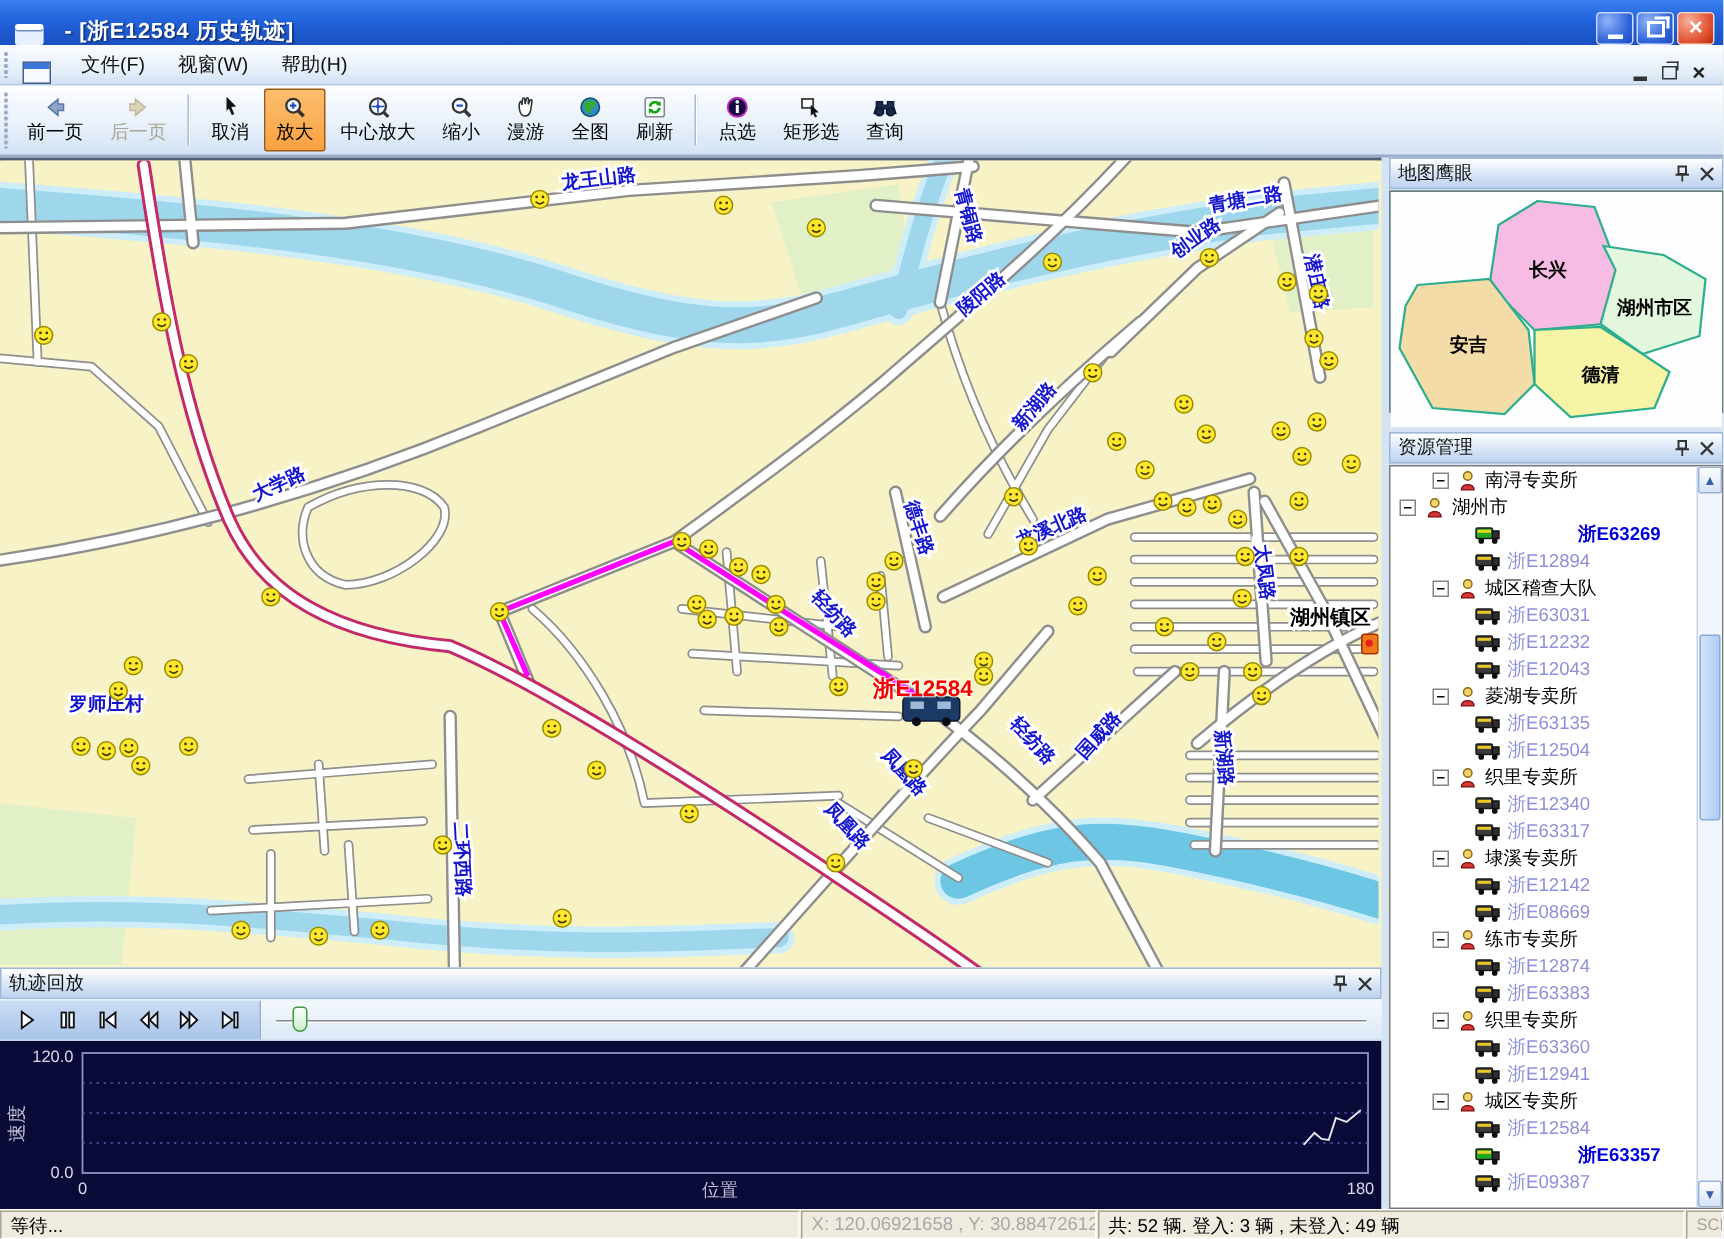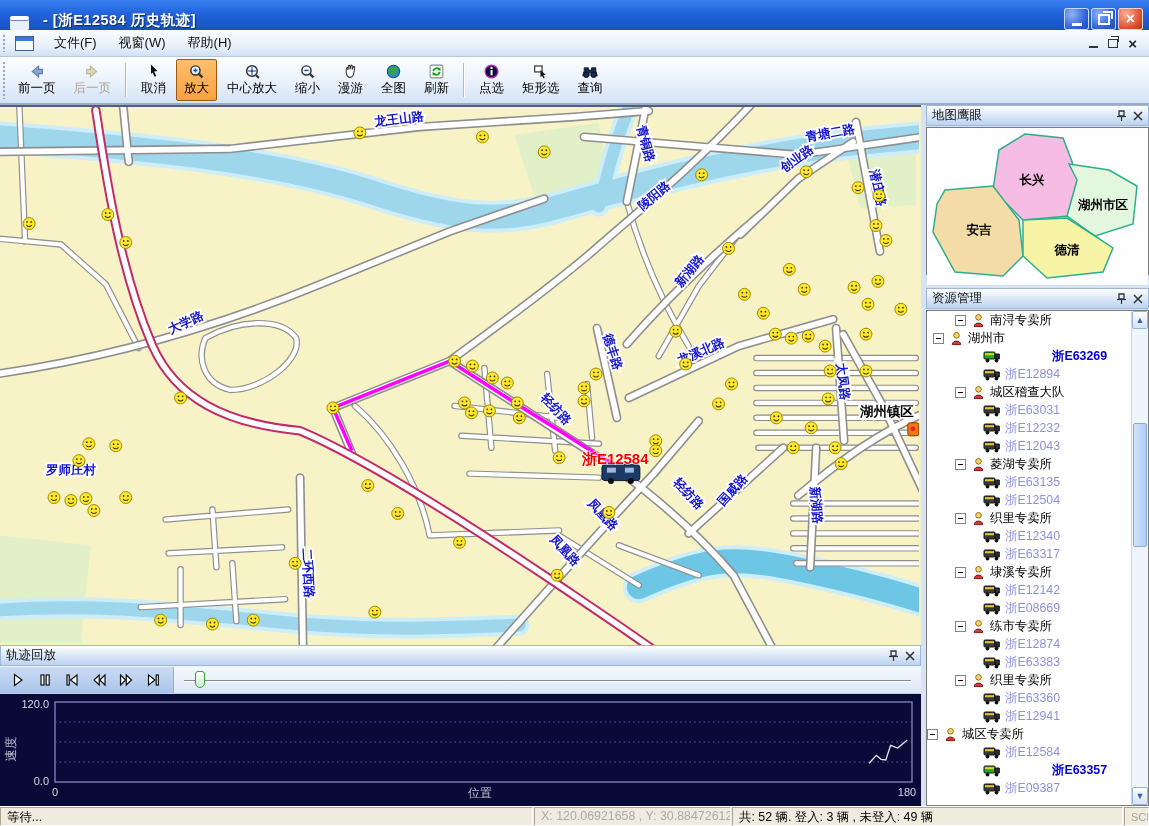--- a/index.html
+++ b/index.html
@@ -16,21 +16,21 @@
   .wbtn{width:25px;height:22px;border-radius:3px;border:1px solid rgba(255,255,255,.75);
     display:flex;align-items:center;justify-content:center;color:#fff;box-sizing:border-box;}
   .wbtn.min,.wbtn.res{background:radial-gradient(circle at 30% 25%,#8FB4F8,#2E62D8 65%,#1E4ABE);}
   .wbtn.close{background:radial-gradient(circle at 30% 25%,#F8B09A,#E25735 60%,#BC2A08);font-size:16px;font-weight:bold;}
   .g-min{width:10px;height:3px;background:#fff;margin-top:10px;}
   .g-res{position:relative;width:8px;height:7px;border:2px solid #fff;}
   .g-res::before{content:"";position:absolute;left:3px;top:-5px;width:8px;height:6px;border:2px solid #fff;border-bottom:none;border-left:none;}
   
   .menubar{position:absolute;left:0;top:30px;width:1149px;height:27px;
     background:linear-gradient(180deg,#FBFDFF,#E4EEF9 70%,#D0E0F3);border-bottom:1px solid #B4C6E0;
-    display:flex;align-items:center;box-sizing:border-box;}
+    display:flex;align-items:flex-end;box-sizing:border-box;}
   .grip{width:5px;align-self:stretch;margin:4px 2px 4px 2px;
     background-image:radial-gradient(circle at 2px 2px,#96A8C6 1.1px,transparent 1.6px);background-size:5px 4px;background-repeat:repeat-y;}
   .mdi-icon{width:17px;height:13px;border:1px solid #44608C;margin:0 9px 0 6px;
     background:linear-gradient(180deg,#3C78D8 0 4px,#F6FAFF 4px);}
   .menu-item{padding:4px 11px;font-size:13px;color:#101010;}
   .mdi-ctrls{margin-left:auto;display:flex;gap:10px;align-items:center;margin-right:12px;}
   .m-min{width:9px;height:2.5px;background:#333;margin-top:8px;}
   .m-res{position:relative;width:8px;height:7px;border:1.5px solid #333;}
   .m-res::before{content:"";position:absolute;left:2px;top:-4px;width:7px;height:5px;border:1.5px solid #333;border-bottom:none;border-left:none;}
   .m-close{color:#222;font-size:15px;font-weight:bold;line-height:1;}
@@ -1112,21 +1112,21 @@
               <svg width="18" height="14" viewBox="0 0 18 14">
                 <rect x="1" y="3" width="11" height="7" rx="1" fill="#3A3A3A" stroke="#1A1A1A"></rect>
                 <rect x="2" y="4.2" width="9" height="2" fill="#FFD820" opacity=".9"></rect>
                 <path d="M12,5 h4.3 v5 h-4.3 z" fill="#2E2E2E" stroke="#111"></path>
                 <circle cx="4.5" cy="11.6" r="1.9" fill="#0E0E0E"></circle>
                 <circle cx="13.5" cy="11.6" r="1.9" fill="#0E0E0E"></circle>
               </svg>
             </span>
             <span class="tlabel off">浙E12941</span>
           </div>
-          <div class="trow" style="">
+          <div class="trow" style="padding-left:28px">
             <span class="texp"></span>
             <span class="ticon2">
               <svg width="15" height="15" viewBox="0 0 16 16">
                 <circle cx="8" cy="4.6" r="3" fill="#F5D26A" stroke="#8A6A10"></circle>
                 <path d="M3.5,14.5 C3.5,9.5 12.5,9.5 12.5,14.5 Z" fill="#D43838" stroke="#7A1010"></path>
               </svg>
             </span>
             <span class="tlabel grp">城区专卖所</span>
           </div>
           <div class="trow" style="padding-left:56px">

